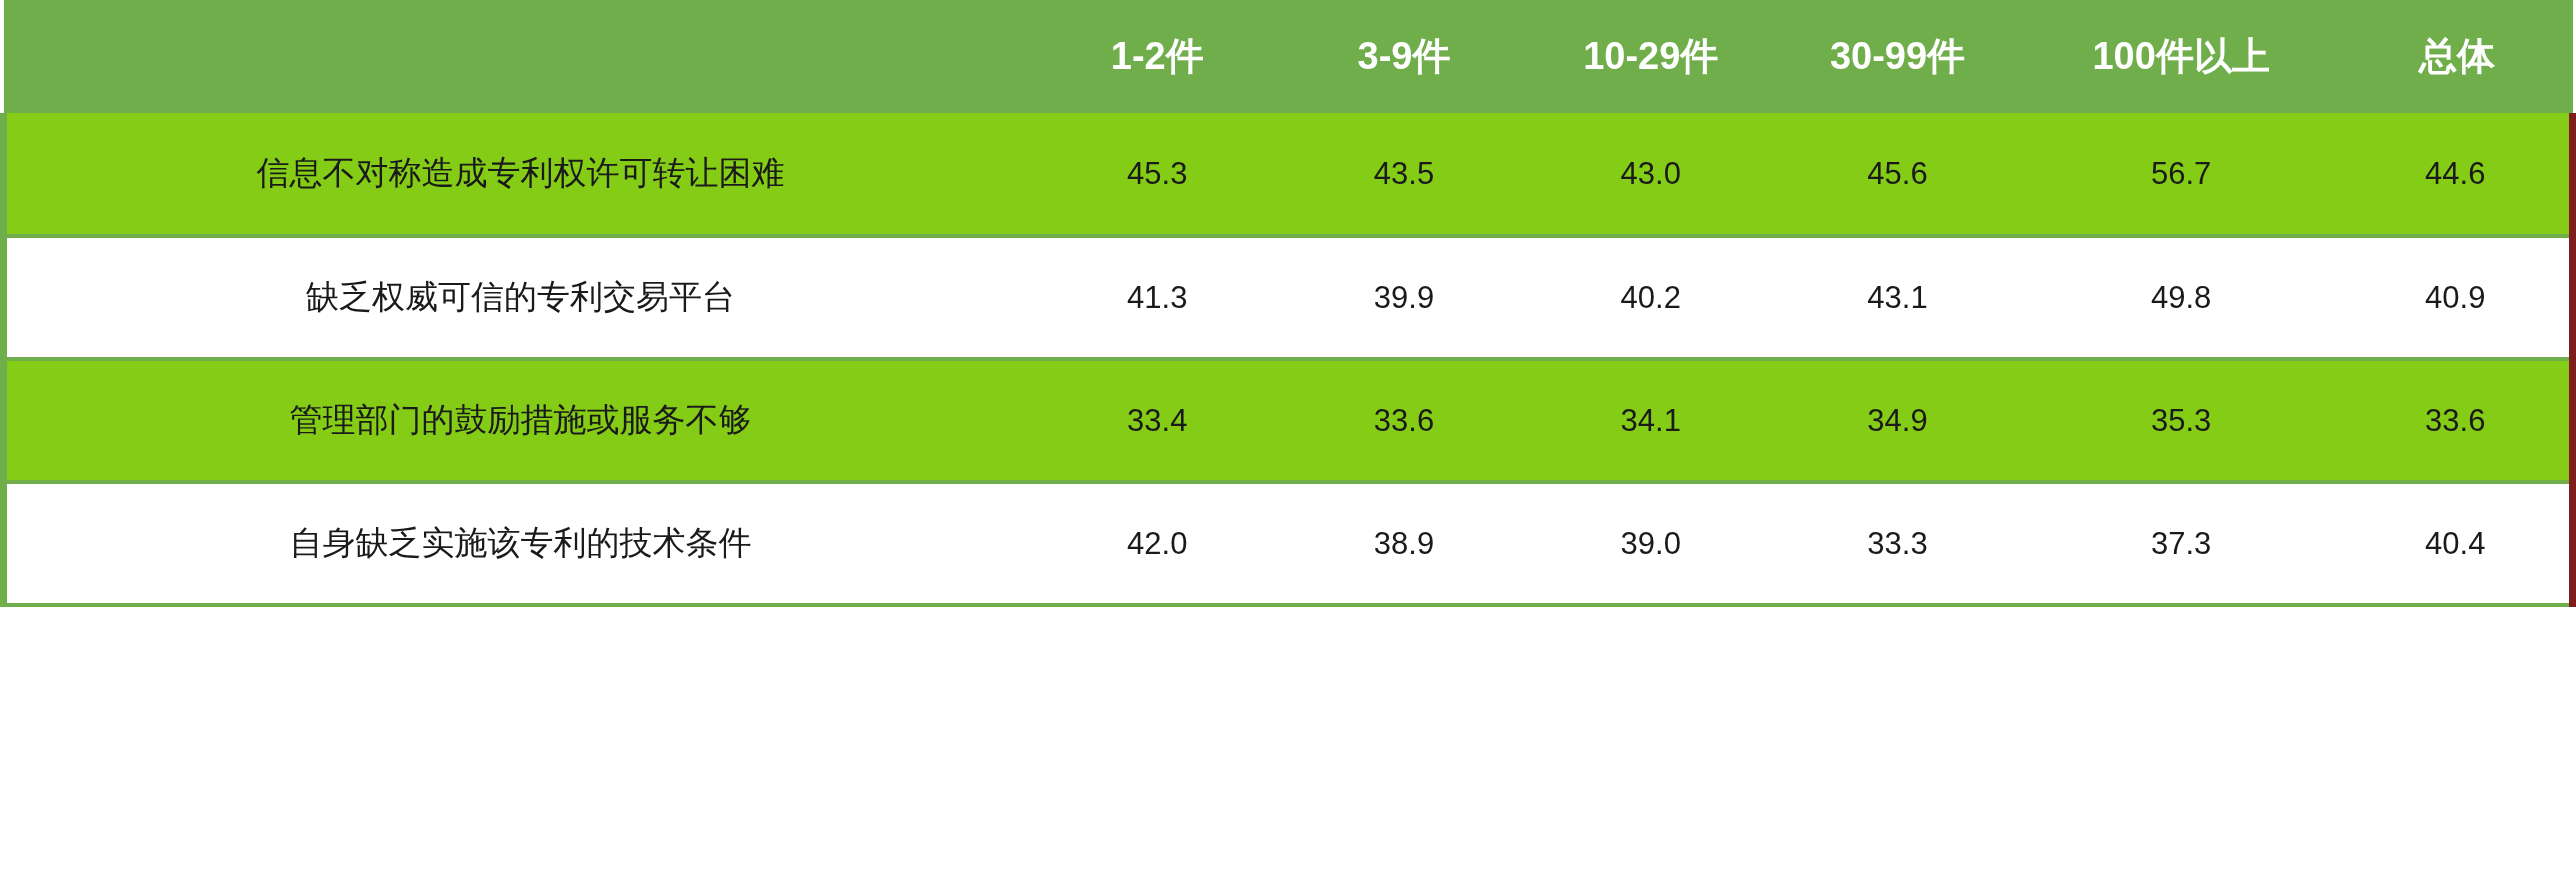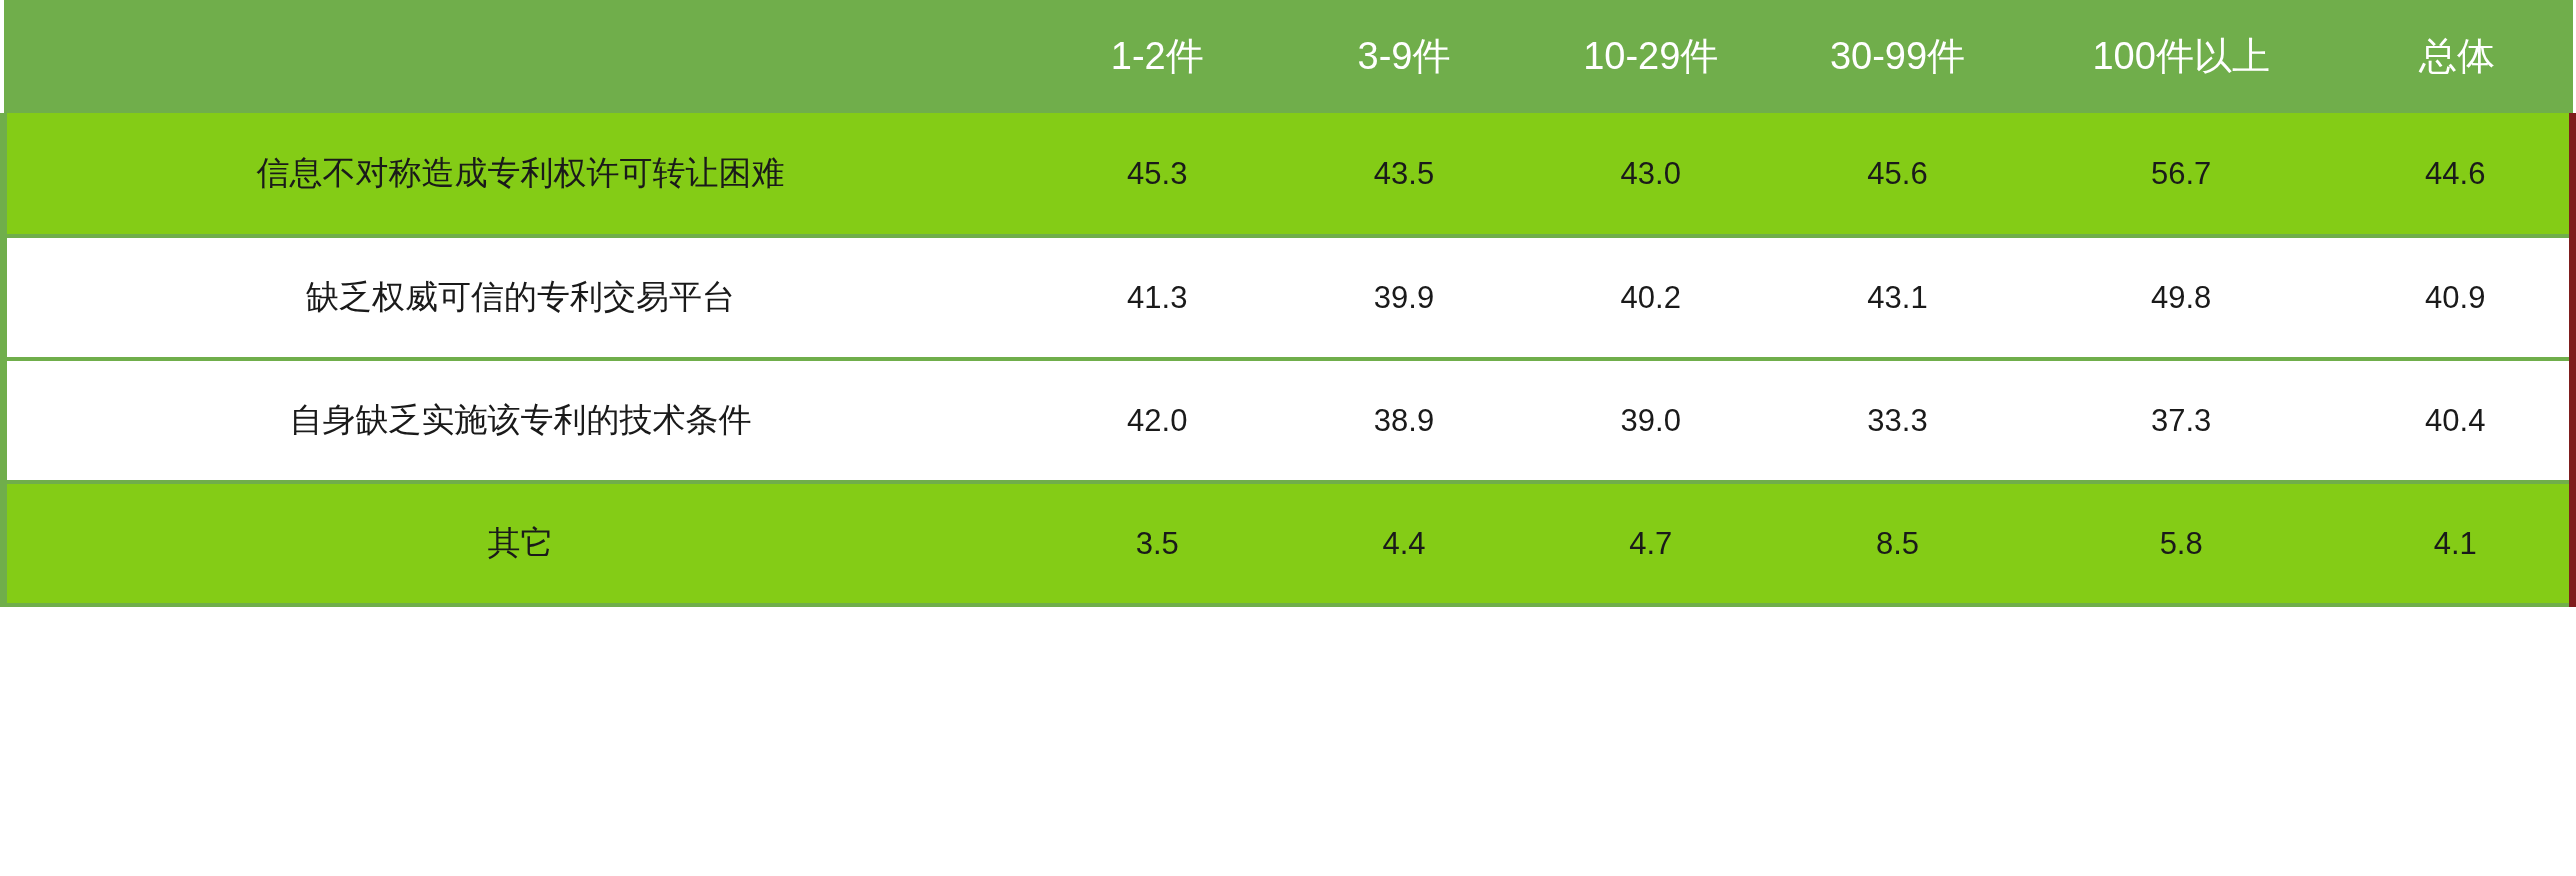--- a/index.html
+++ b/index.html
@@ -27,21 +27,21 @@
     table-layout: fixed;
   }
 
   
   thead tr.header-row {
     background: #70AE4B;
   }
   thead th {
     color: #ffffff;
     font-size: 38px;
-    font-weight: normal;
+    font-weight: bold;
     height: 113px;
     padding: 0;
     text-align: center;
     vertical-align: middle;
     letter-spacing: 0px;
     white-space: nowrap;
   }
   thead th.col-label {
     background: #70AE4B;
     text-align: center;
@@ -126,37 +126,37 @@
       <tr class="row-plain">
         <td class="cell-rowlabel">缺乏权威可信的专利交易平台</td>
         <td>41.3</td>
         <td>39.9</td>
         <td>40.2</td>
         <td>43.1</td>
         <td>49.8</td>
         <td class="cell-last">40.9</td>
       </tr>
 
+      <tr class="row-shaded">
+        <td class="cell-rowlabel">管理部门的鼓励措施或服务不够</td>
+        <td>33.4</td>
+        <td>33.6</td>
+        <td>34.1</td>
+        <td>34.9</td>
+        <td>35.3</td>
+        <td class="cell-last">33.6</td>
+      </tr>
 
       <tr class="row-plain">
         <td class="cell-rowlabel">自身缺乏实施该专利的技术条件</td>
         <td>42.0</td>
         <td>38.9</td>
         <td>39.0</td>
         <td>33.3</td>
         <td>37.3</td>
         <td class="cell-last">40.4</td>
       </tr>
 
-      <tr class="row-shaded">
-        <td class="cell-rowlabel">其它</td>
-        <td>3.5</td>
-        <td>4.4</td>
-        <td>4.7</td>
-        <td>8.5</td>
-        <td>5.8</td>
-        <td class="cell-last">4.1</td>
-      </tr>
 
     </tbody>
   </table>
 </div>
 
 
 </body></html>

